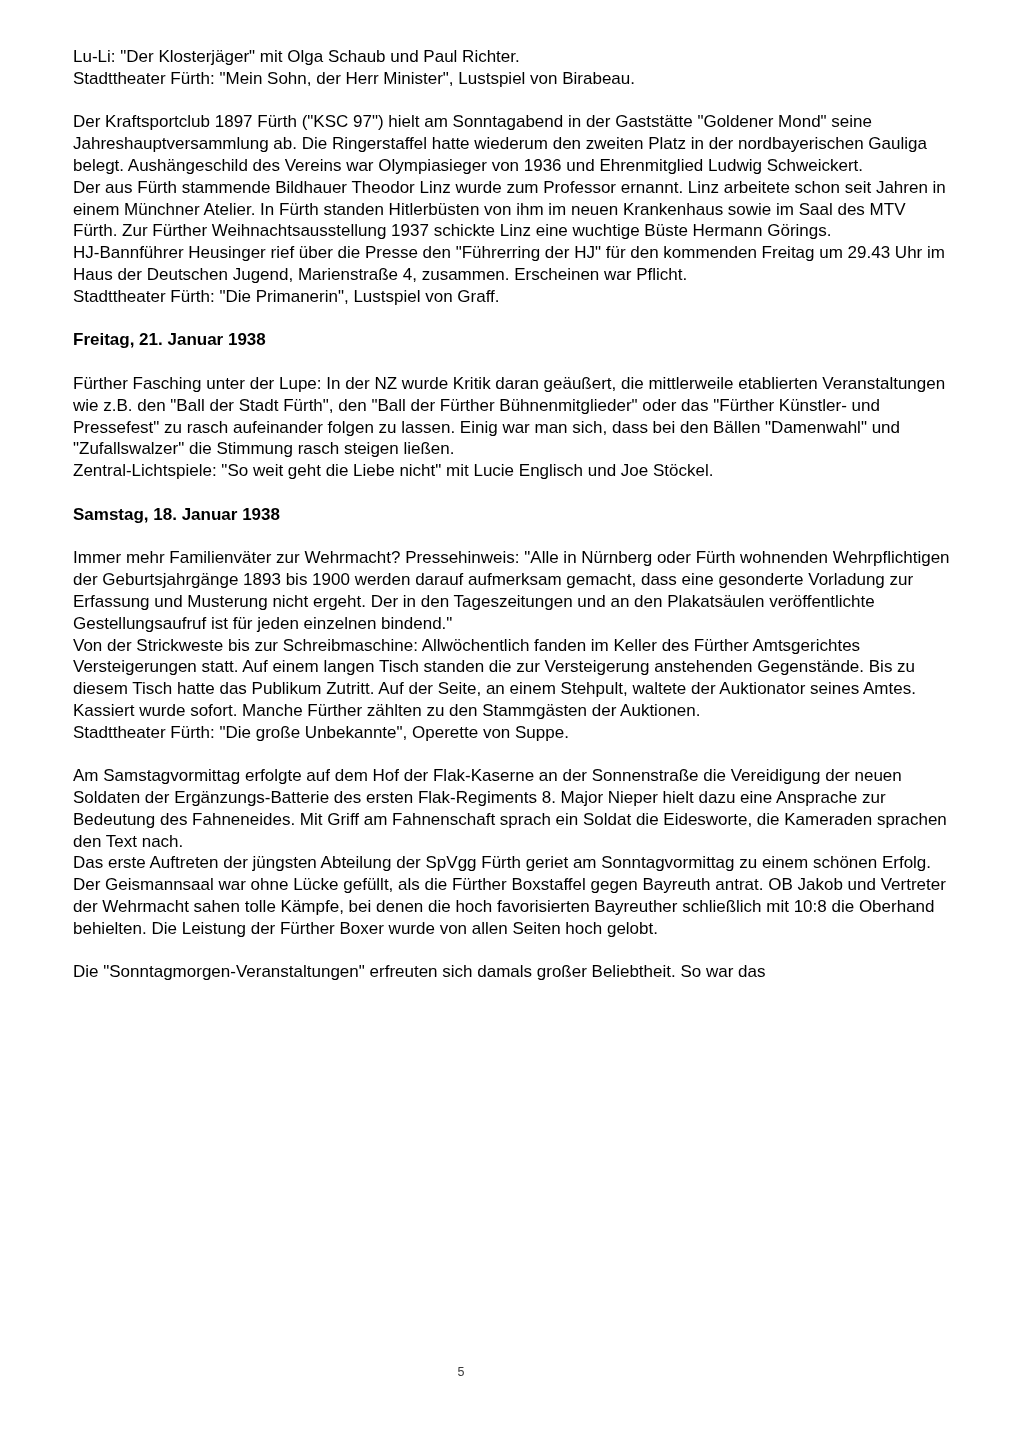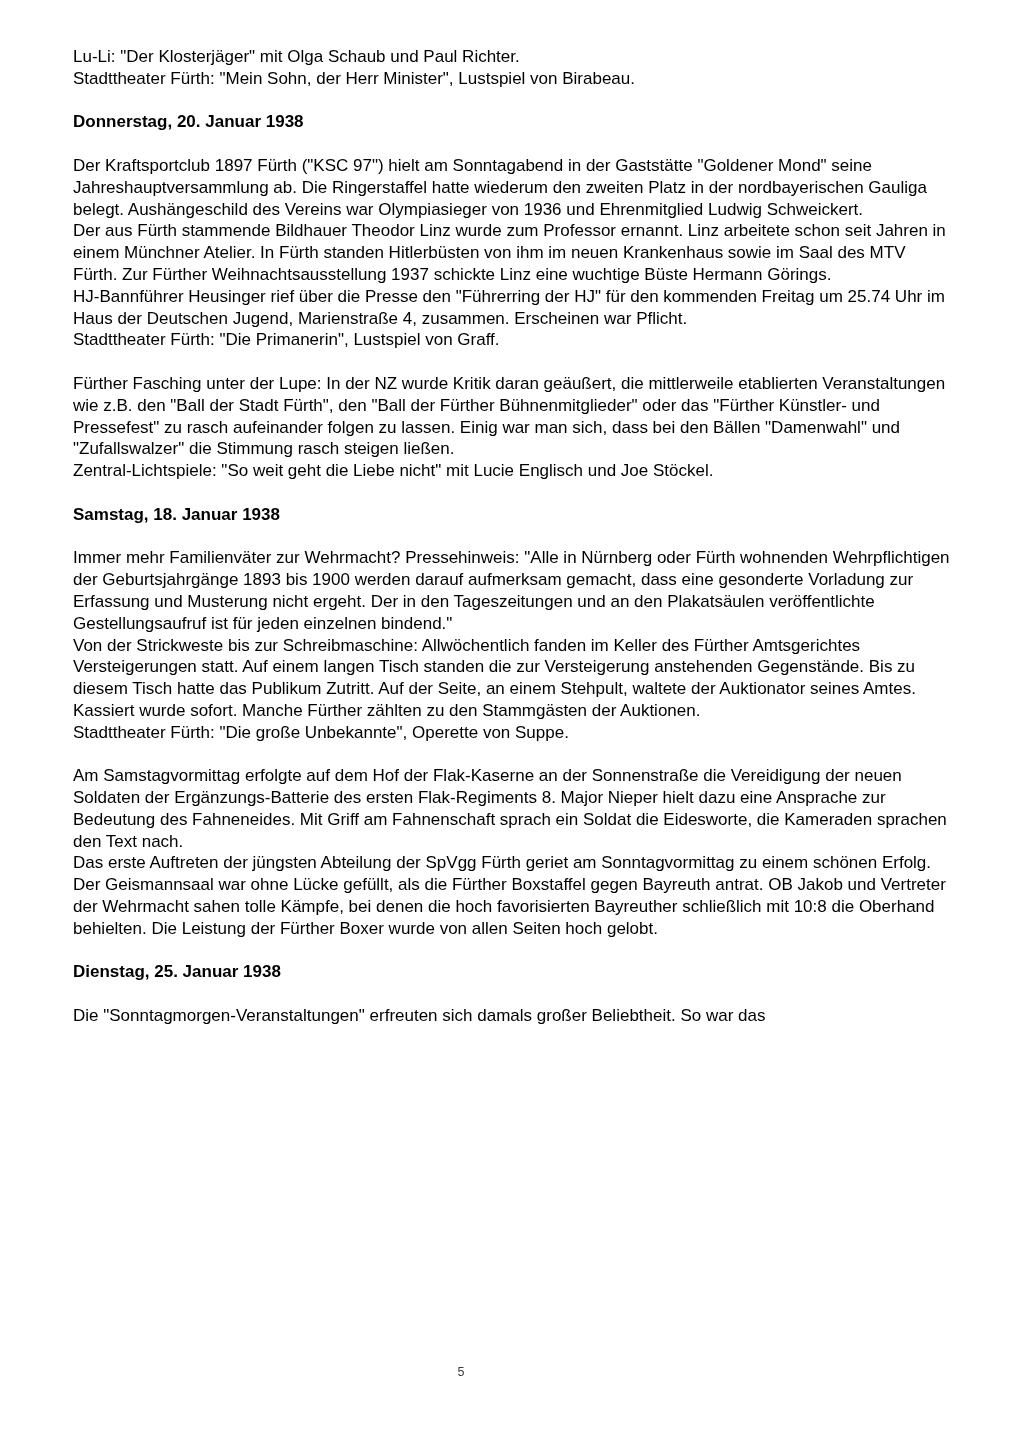--- a/index.html
+++ b/index.html
@@ -51,30 +51,30 @@
 <body>
 
 <main class="page-content">
 
   <div class="entries">
     <p>Lu-Li: "Der Klosterjäger" mit Olga Schaub und Paul Richter.</p>
     <p>Stadttheater Fürth: "Mein Sohn, der Herr Minister", Lustspiel von Birabeau.</p>
   </div>
 
   <section>
-    <h2>Donnerstag, 20. Januar 1938</h2>
     <div class="entries">
       <p>Der Kraftsportclub 1897 Fürth ("KSC 97") hielt am Sonntagabend in der Gaststätte "Goldener Mond" seine Jahreshauptversammlung ab. Die Ringerstaffel hatte wiederum den zweiten Platz in der nordbayerischen Gauliga belegt. Aushängeschild des Vereins war Olympiasieger von 1936 und Ehrenmitglied Ludwig Schweickert.</p>
       <p>Der aus Fürth stammende Bildhauer Theodor Linz wurde zum Professor ernannt. Linz arbeitete schon seit Jahren in einem Münchner Atelier. In Fürth standen Hitlerbüsten von ihm im neuen Krankenhaus sowie im Saal des MTV Fürth. Zur Fürther Weihnachtsausstellung 1937 schickte Linz eine wuchtige Büste Hermann Görings.</p>
-      <p>HJ-Bannführer Heusinger rief über die Presse den "Führerring der HJ" für den kommenden Freitag um 25.74 Uhr im Haus der Deutschen Jugend, Marienstraße 4, zusammen. Erscheinen war Pflicht.</p>
+      <p>HJ-Bannführer Heusinger rief über die Presse den "Führerring der HJ" für den kommenden Freitag um 29.43 Uhr im Haus der Deutschen Jugend, Marienstraße 4, zusammen. Erscheinen war Pflicht.</p>
       <p>Stadttheater Fürth: "Die Primanerin", Lustspiel von Graff.</p>
     </div>
   </section>
 
   <section>
+    <h2>Freitag, 21. Januar 1938</h2>
     <div class="entries">
       <p>Fürther Fasching unter der Lupe: In der NZ wurde Kritik daran geäußert, die mittlerweile etablierten Veranstaltungen wie z.B. den "Ball der Stadt Fürth", den "Ball der Fürther Bühnenmitglieder" oder das "Fürther Künstler- und Pressefest" zu rasch aufeinander folgen zu lassen. Einig war man sich, dass bei den Bällen "Damenwahl" und "Zufallswalzer" die Stimmung rasch steigen ließen.</p>
       <p>Zentral-Lichtspiele: "So weit geht die Liebe nicht" mit Lucie Englisch und Joe Stöckel.</p>
     </div>
   </section>
 
   <section>
     <h2>Samstag, 18. Januar 1938</h2>
     <div class="entries">
       <p>Immer mehr Familienväter zur Wehrmacht? Pressehinweis: "Alle in Nürnberg oder Fürth wohnenden Wehrpflichtigen der Geburtsjahrgänge 1893 bis 1900 werden darauf aufmerksam gemacht, dass eine gesonderte Vorladung zur Erfassung und Musterung nicht ergeht. Der in den Tageszeitungen und an den Plakatsäulen veröffentlichte Gestellungsaufruf ist für jeden einzelnen bindend."</p>
@@ -84,21 +84,20 @@
   </section>
 
   <section>
     <div class="entries">
       <p>Am Samstagvormittag erfolgte auf dem Hof der Flak-Kaserne an der Sonnenstraße die Vereidigung der neuen Soldaten der Ergänzungs-Batterie des ersten Flak-Regiments 8. Major Nieper hielt dazu eine Ansprache zur Bedeutung des Fahneneides. Mit Griff am Fahnenschaft sprach ein Soldat die Eidesworte, die Kameraden sprachen den Text nach.</p>
       <p>Das erste Auftreten der jüngsten Abteilung der SpVgg Fürth geriet am Sonntagvormittag zu einem schönen Erfolg. Der Geismannsaal war ohne Lücke gefüllt, als die Fürther Boxstaffel gegen Bayreuth antrat. OB Jakob und Vertreter der Wehrmacht sahen tolle Kämpfe, bei denen die hoch favorisierten Bayreuther schließlich mit 10:8 die Oberhand behielten. Die Leistung der Fürther Boxer wurde von allen Seiten hoch gelobt.</p>
     </div>
   </section>
 
   <section>
-    <h2>Dienstag, 25. Januar 1938</h2>
     <div class="entries">
       <p>Die "Sonntagmorgen-Veranstaltungen" erfreuten sich damals großer Beliebtheit. So war das</p>
     </div>
   </section>
 
 </main>
 
 <footer class="page-footer">
   <span>5</span>
 </footer>

